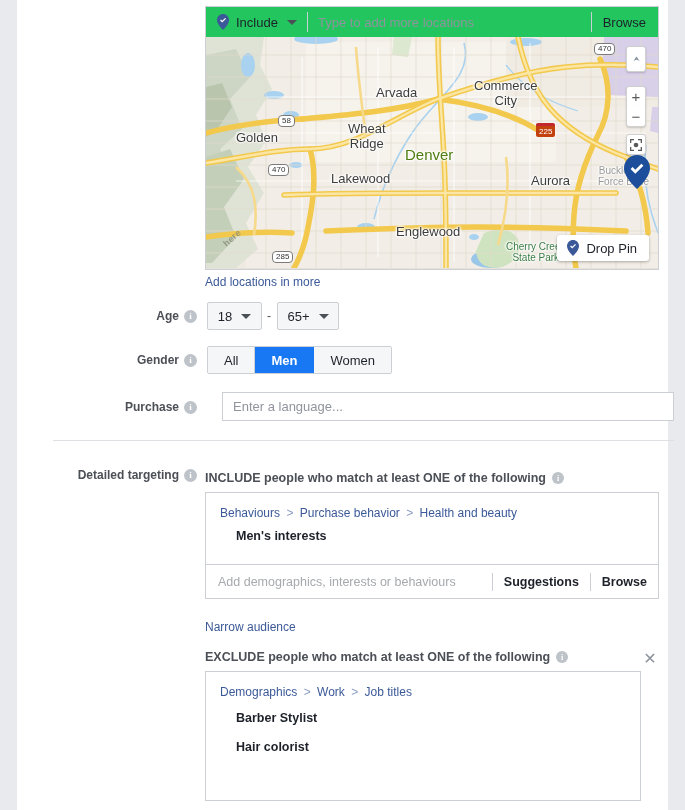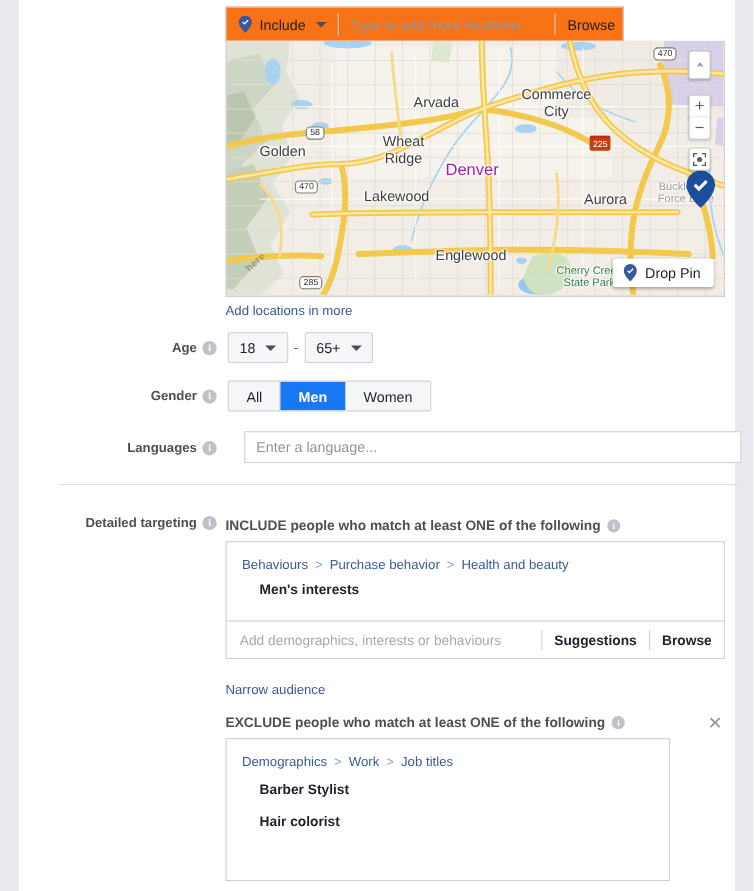--- a/index.html
+++ b/index.html
@@ -14,22 +14,22 @@
   #root { position: relative; width: 685px; height: 810px; background: #fff; }
 
   
   .gutter-left  { position:absolute; left:0;   top:0; width:17px;  height:810px; background:#e9eaed; }
   .gutter-right { position:absolute; left:668px; top:0; width:17px; height:810px; background:#e9eaed; }
 
   .content { position:absolute; left:17px; top:0; width:651px; height:810px; background:#fff; }
 
   
   .loc-bar {
-    position:absolute; left:188px; top:6px; width:362px; height:32px;
-    border:1px solid #ccd0d5; background:#f97316;
+    position:absolute; left:188px; top:6px; width:454px; height:32px;
+    border:1px solid #ccd0d5; background:#22c55e;
     display:flex; align-items:center;
   }
   .loc-include {
     display:flex; align-items:center; gap:7px;
     padding:0 10px 0 11px; height:100%;
   }
   .pin-icon { display:inline-block; width:12px; height:16px; }
   .loc-include-label { font-size:13px; color:#1d2129; }
   .caret-down {
     width:0;height:0;border-left:5px solid transparent;border-right:5px solid transparent;
@@ -292,21 +292,21 @@
           <path d="M300 120 C304 150 300 180 292 208"></path>
         </g>
       </svg>
 
       <div class="map-label big" style="left:170px; top:49px;">Arvada</div>
       <div class="map-label big" style="left:268px; top:42px; text-align:center;">Commerce
 City</div>
       <div class="map-label big" style="left:142px; top:85px; text-align:center;">Wheat
 Ridge</div>
       <div class="map-label big" style="left:30px; top:94px;">Golden</div>
-      <div class="map-label" style="left:199px; top:110px; font-size:15px; color:#a21caf;">Denver</div>
+      <div class="map-label" style="left:199px; top:110px; font-size:15px; color:#4d7c0f;">Denver</div>
       <div class="map-label big" style="left:125px; top:135px;">Lakewood</div>
       <div class="map-label big" style="left:325px; top:137px;">Aurora</div>
       <div class="map-label faint" style="left:392px; top:128px; font-size:10px; text-align:center;">Buckley Air
 Force Base</div>
       <div class="map-label big" style="left:190px; top:188px;">Englewood</div>
       <div class="map-label park" style="left:300px; top:204px; font-size:10px; text-align:center;">Cherry Creek
 State Park</div>
 
       <div class="shield" style="left:72px;  top:78px;">58</div>
       <div class="shield" style="left:62px;  top:127px;">470</div>
@@ -368,21 +368,21 @@
       <span>Gender</span>
       <span class="info-i">i</span>
     </div>
     <div class="seg" style="left:190px; top:346px;">
       <div class="seg-btn">All</div>
       <div class="seg-btn active">Men</div>
       <div class="seg-btn">Women</div>
     </div>
 
     <div class="row-label" style="left:40px; top:398px; width:140px; height:18px;">
-      <span>Languages</span>
+      <span>Purchase</span>
       <span class="info-i">i</span>
     </div>
     <input class="lang-input" type="text" placeholder="Enter a language..." style="">
 
     <div class="divider"></div>
 
     <div class="row-label" style="left:10px; top:466px; width:170px; height:18px;">
       <span>Detailed targeting</span>
       <span class="info-i">i</span>
     </div>
@@ -411,21 +411,21 @@
     </div>
 
     <div class="link" style="position:absolute; left:188px; top:620px;">Narrow audience</div>
 
     <div class="dt-heading" style="left:188px; top:650px;">
       <span>EXCLUDE people who match at least ONE of the following</span>
       <span class="info-i sm">i</span>
     </div>
     <div class="close-x" style="left:624px; top:650px;">✕</div>
 
-    <div class="tbox" style="left:188px; top:671px; width:404px; height:130px;">
+    <div class="tbox" style="left:188px; top:671px; width:436px; height:130px;">
       <div class="crumbs">
         <span>Demographics</span>
         <span class="sep">&gt;</span>
         <span>Work</span>
         <span class="sep">&gt;</span>
         <span>Job titles</span>
       </div>
       <div class="item" style="padding-top:12px;">Barber Stylist</div>
       <div class="item" style="padding-top:15px;">Hair colorist</div>
     </div>

